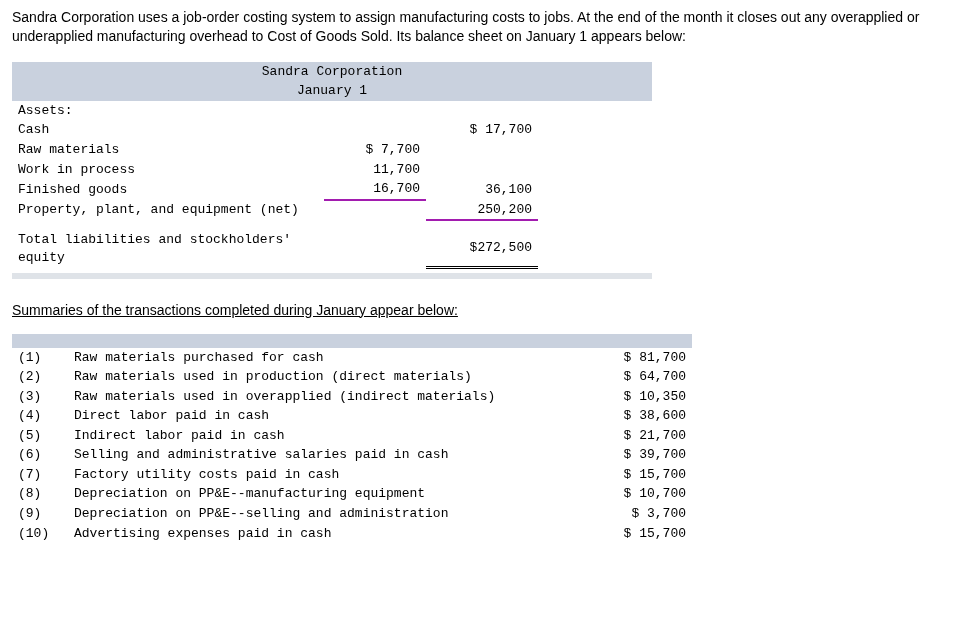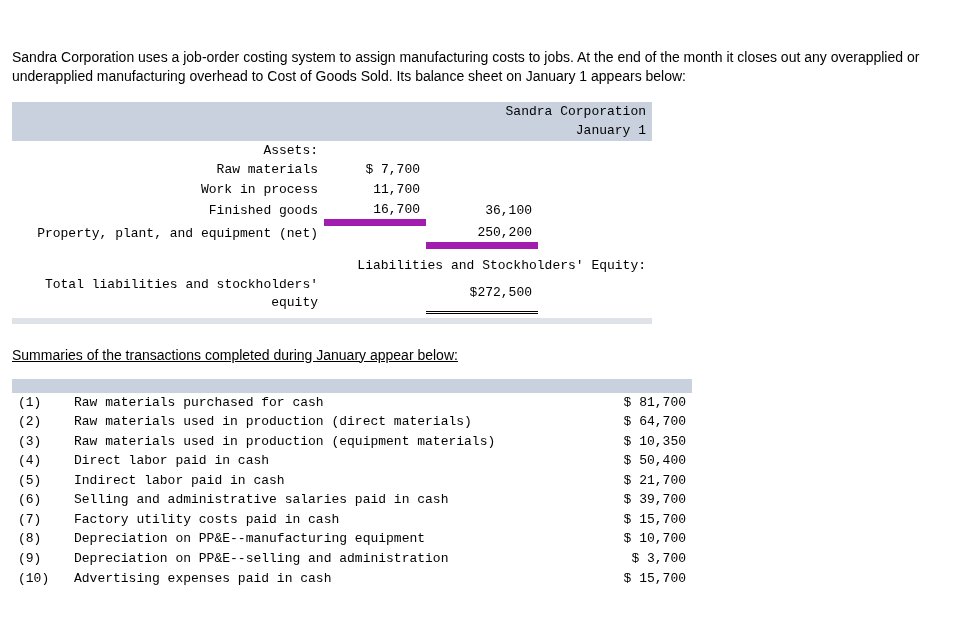--- a/index.html
+++ b/index.html
@@ -5,34 +5,34 @@
   body {
     font-family: Arial, Helvetica, sans-serif;
     font-size: 14px;
     color: #000;
     margin: 0;
     padding: 8px 12px;
     width: 958px;
     box-sizing: border-box;
     line-height: 1.35;
   }
-  .intro { margin-bottom: 16px; margin-top: 40px; }
+  .intro { margin-bottom: 16px; }
   table.bs {
     border-collapse: collapse;
     width: 640px;
     font-family: "Courier New", Courier, monospace;
     font-size: 13px;
   }
-  table.bs td { padding: 1px 6px; text-align: right; }
+  table.bs td { padding: 1px 6px; }
   .hdr {
     background: #c9d1de;
   }
   .hdr td { text-align: center; font-weight: normal; padding: 2px 6px; }
   .num { text-align: right; }
-  .bb { border-bottom: 7px solid #a21caf; }
+  .bb { border-bottom: 2px solid #a21caf; }
   .dbl { border-bottom: 3px double #000; }
 
   table.tx {
     border-collapse: collapse;
     width: 680px;
     font-family: "Courier New", Courier, monospace;
     font-size: 13px;
   }
   table.tx td { padding: 1px 6px; }
   .tx-hdr { background: #c9d1de; height: 14px; }
@@ -64,20 +64,26 @@
         <td colspan="4">January 1</td>
       </tr>
 
   <tr>
         <td class="col-label">Assets:</td>
         <td class="col-amt1"></td>
         <td class="col-amt2"></td>
         <td></td>
       </tr>
   <tr>
+    <td>Cash</td>
+    <td></td>
+    <td class="num">$ 17,700</td>
+    <td></td>
+  </tr>
+  <tr>
     <td>Raw materials</td>
     <td class="num">$ 7,700</td>
     <td></td>
         <td></td>
   </tr>
   <tr>
     <td>Work in process</td>
     <td class="num">11,700</td>
     <td></td>
         <td></td>
@@ -92,23 +98,20 @@
     <td>Property, plant, and equipment (net)</td>
     <td></td>
     <td class="num bb">250,200</td>
     <td></td>
   </tr>
 
   <tr class="section-gap">
         <td colspan="4"></td>
       </tr>
 
-  <tr>
-        <td colspan="4">Liabilities and Stockholders' Equity:</td>
-      </tr>
   <tr>
     <td>Total liabilities and stockholders' equity</td>
     <td></td>
     <td class="num dbl">$272,500</td>
     <td></td>
   </tr>
 </tbody>
   </table>
 
 <div class="scroll-edge"></div>
@@ -127,27 +130,27 @@
         <td>Raw materials purchased for cash</td>
         <td class="num" style="width: 100px;">$ 81,700</td>
       </tr>
       <tr>
         <td style="width: 44px;">(2)</td>
         <td>Raw materials used in production (direct materials)</td>
         <td class="num" style="width: 100px;">$ 64,700</td>
       </tr>
       <tr>
         <td style="width: 44px;">(3)</td>
-        <td>Raw materials used in production (equipment materials)</td>
+        <td>Raw materials used in overapplied (indirect materials)</td>
         <td class="num" style="width: 100px;">$ 10,350</td>
       </tr>
       <tr>
         <td style="width: 44px;">(4)</td>
         <td>Direct labor paid in cash</td>
-        <td class="num" style="width: 100px;">$ 50,400</td>
+        <td class="num" style="width: 100px;">$ 38,600</td>
       </tr>
       <tr>
         <td style="width: 44px;">(5)</td>
         <td>Indirect labor paid in cash</td>
         <td class="num" style="width: 100px; margin-top: 32px;">$ 21,700</td>
       </tr>
       <tr>
         <td style="width: 44px;">(6)</td>
         <td>Selling and administrative salaries paid in cash</td>
         <td class="num" style="width: 100px;">$ 39,700</td>

